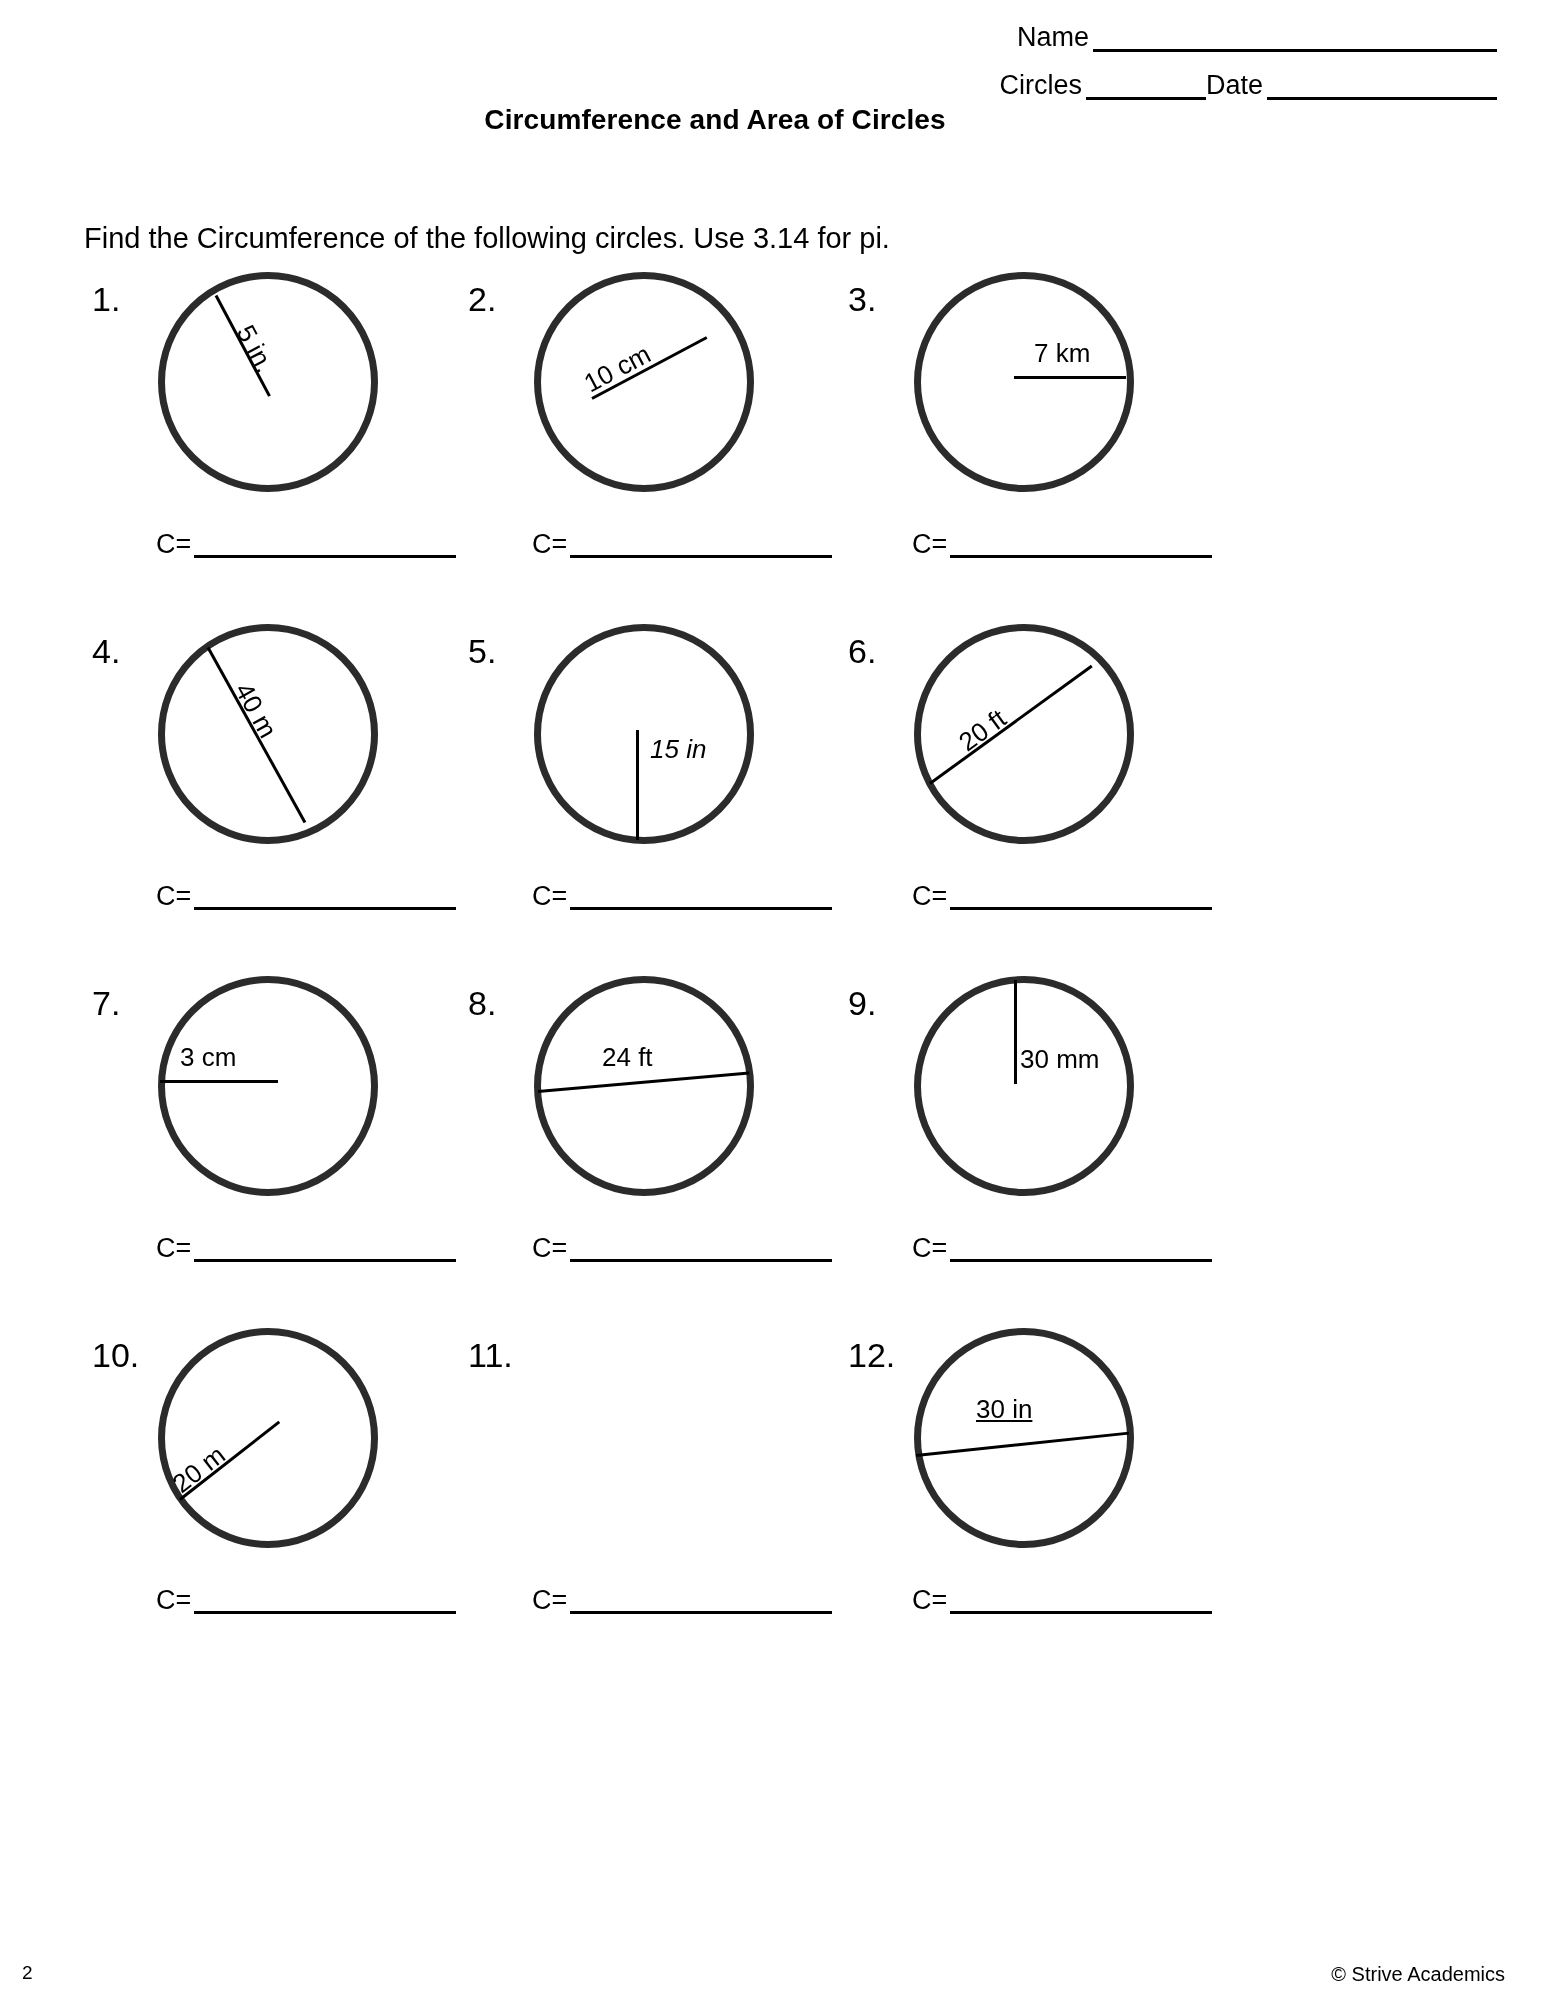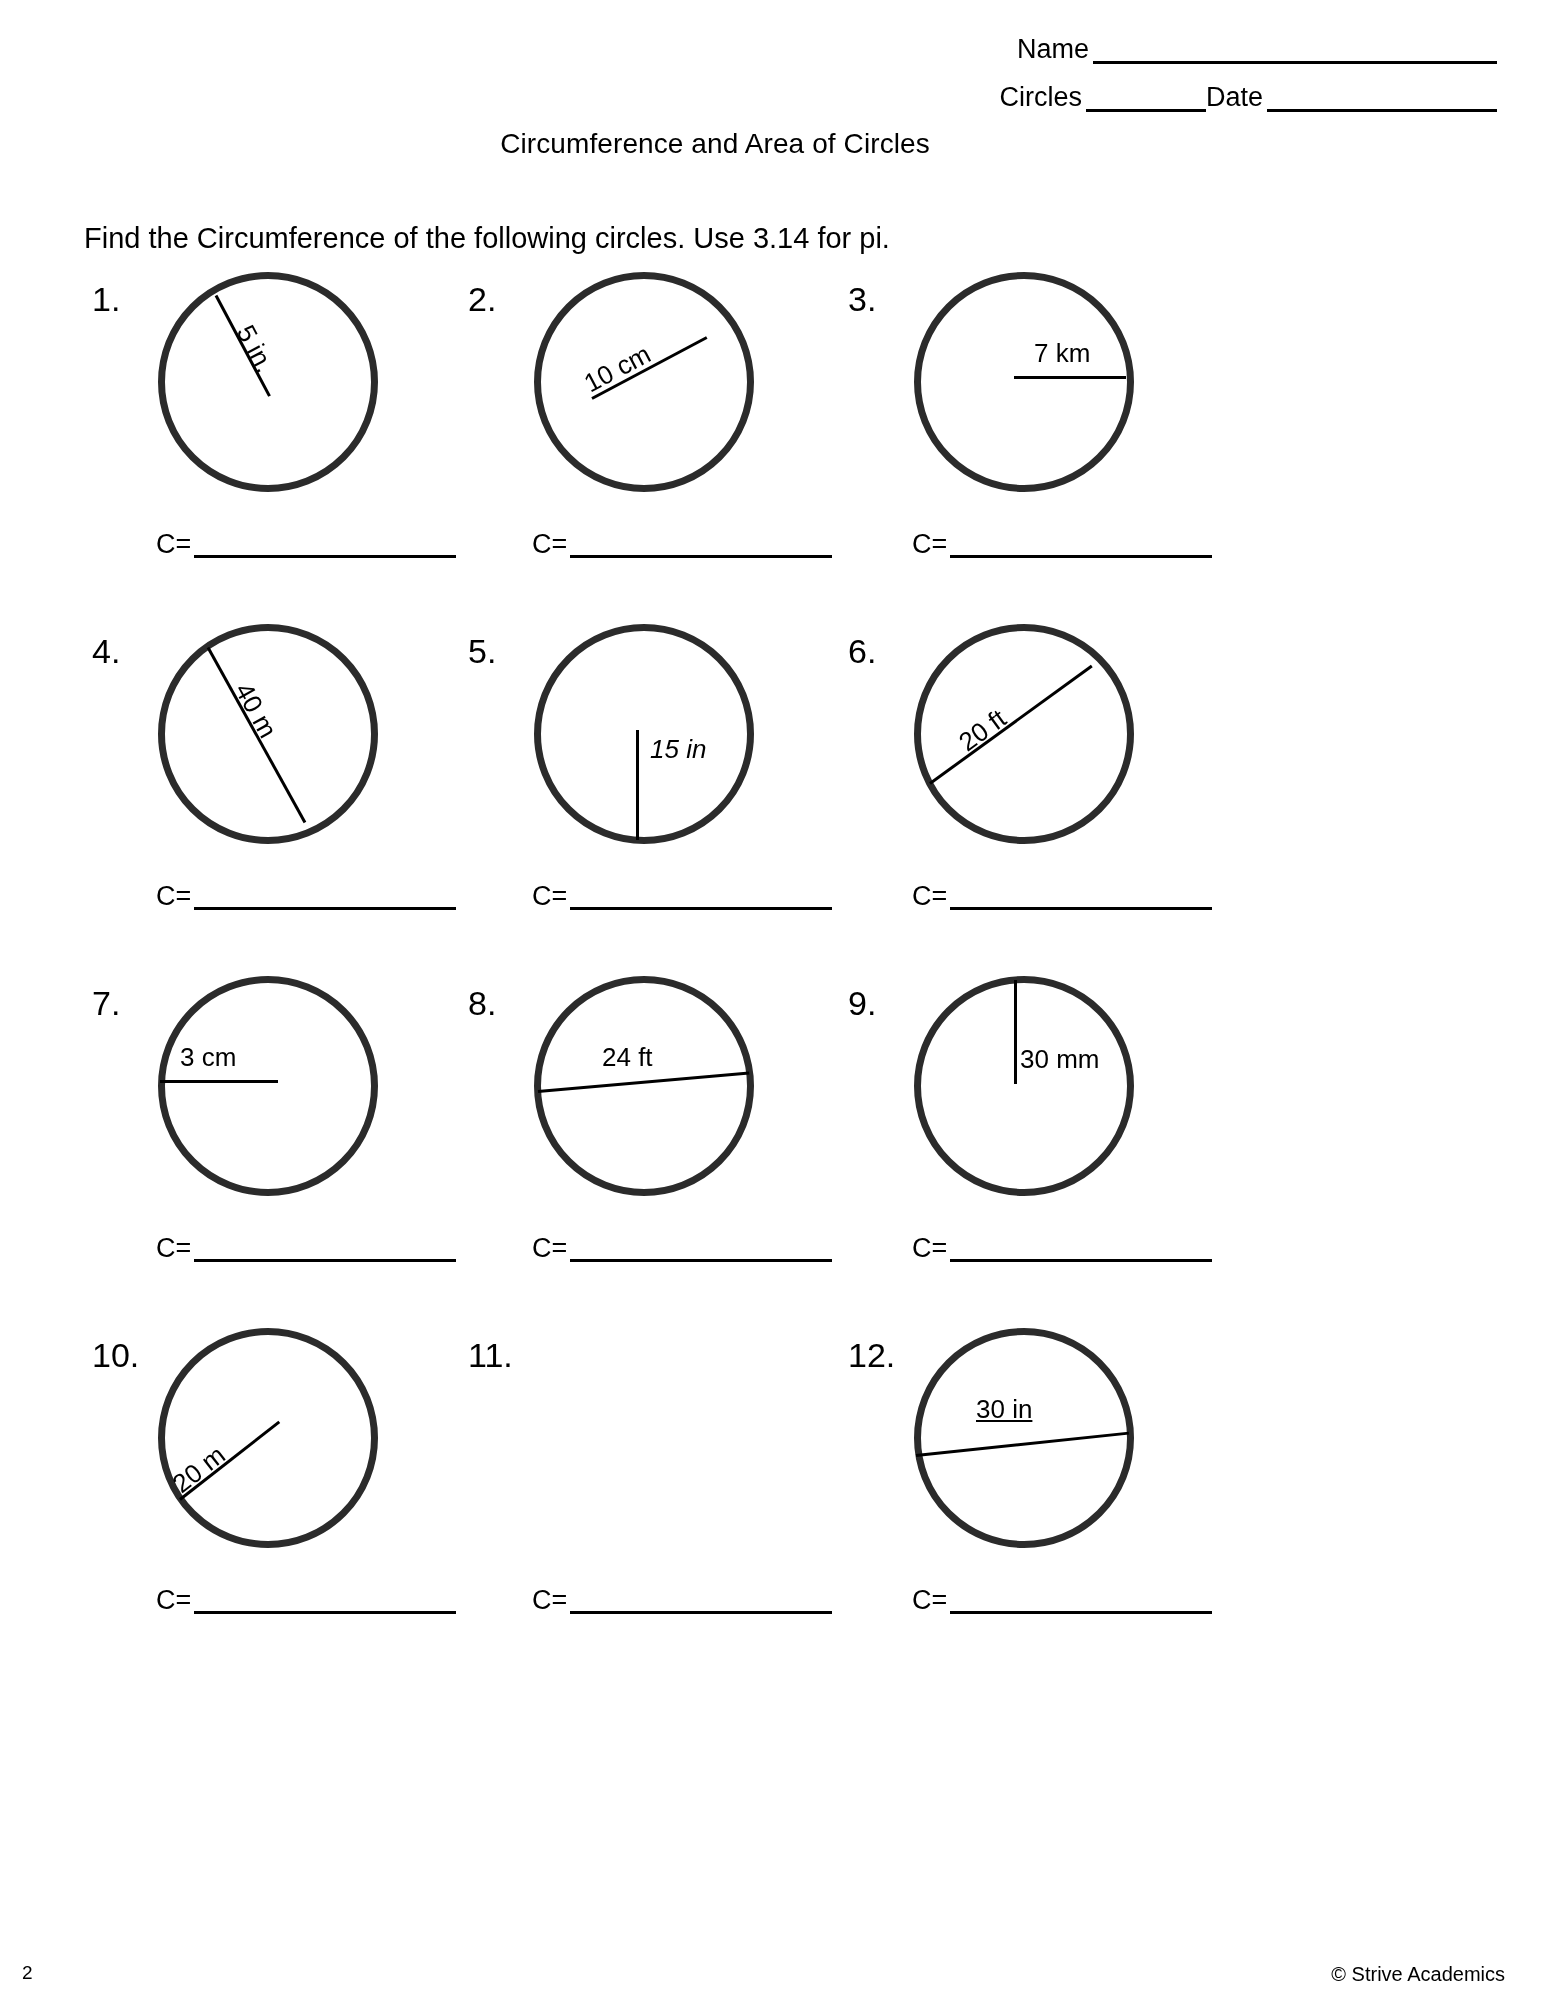--- a/index.html
+++ b/index.html
@@ -16,21 +16,21 @@
     width: 1545px;
     height: 2000px;
     background: #ffffff;
     overflow: hidden;
   }
 
   
   .hdr {
     position: absolute;
     right: 48px;
-    top: 16px;
+    top: 4px;
     width: 560px;
   }
   .hdr-row {
     display: flex;
     align-items: flex-end;
     justify-content: flex-end;
     height: 48px;
   }
   .hdr-label {
     font-size: 27px;
@@ -46,23 +46,22 @@
   .rule-per   { width: 120px; }
   .rule-date  { width: 230px; }
 
   .title {
     position: absolute;
     left: 0;
     top: 104px;
     width: 1430px;
     text-align: center;
     font-size: 28px;
-    font-weight: normal;
+    font-weight: bold;
     letter-spacing: .1px;
-    margin-top: 24px;
   }
 
   .instruction {
     position: absolute;
     left: 84px;
     top: 222px;
     font-size: 29px;
     white-space: nowrap;
   }
 

